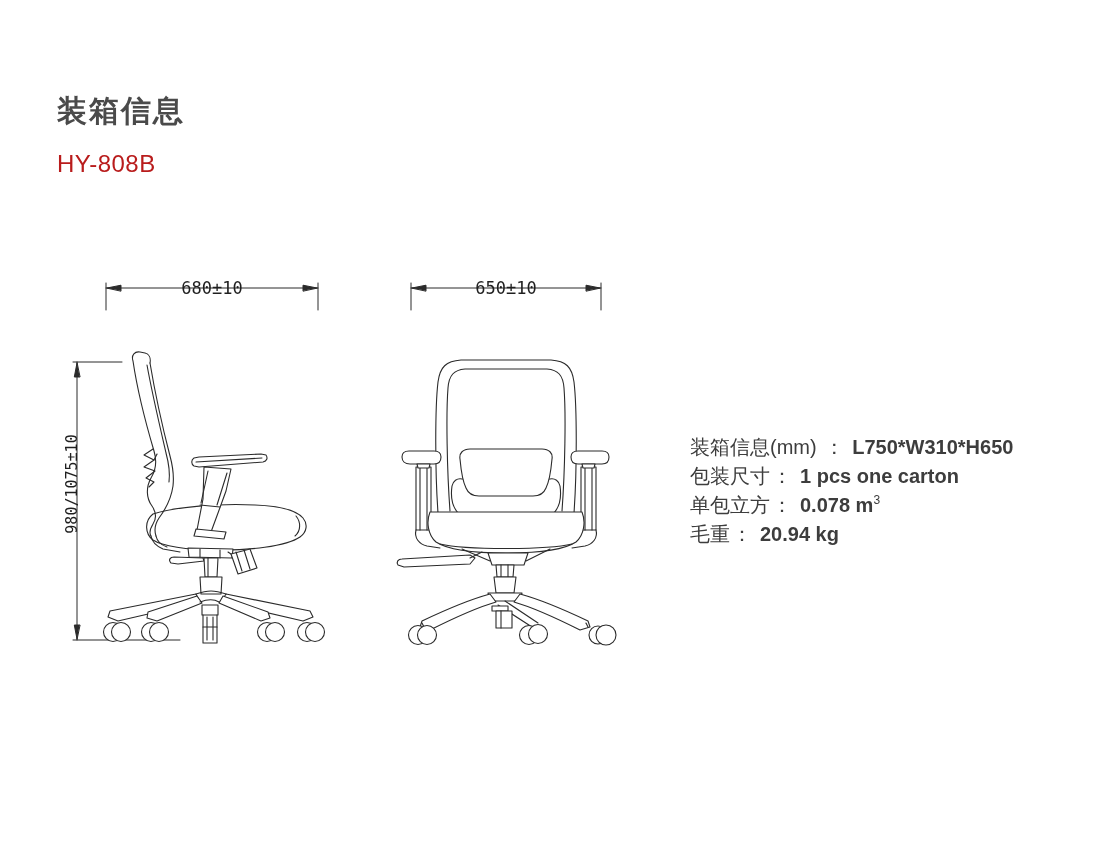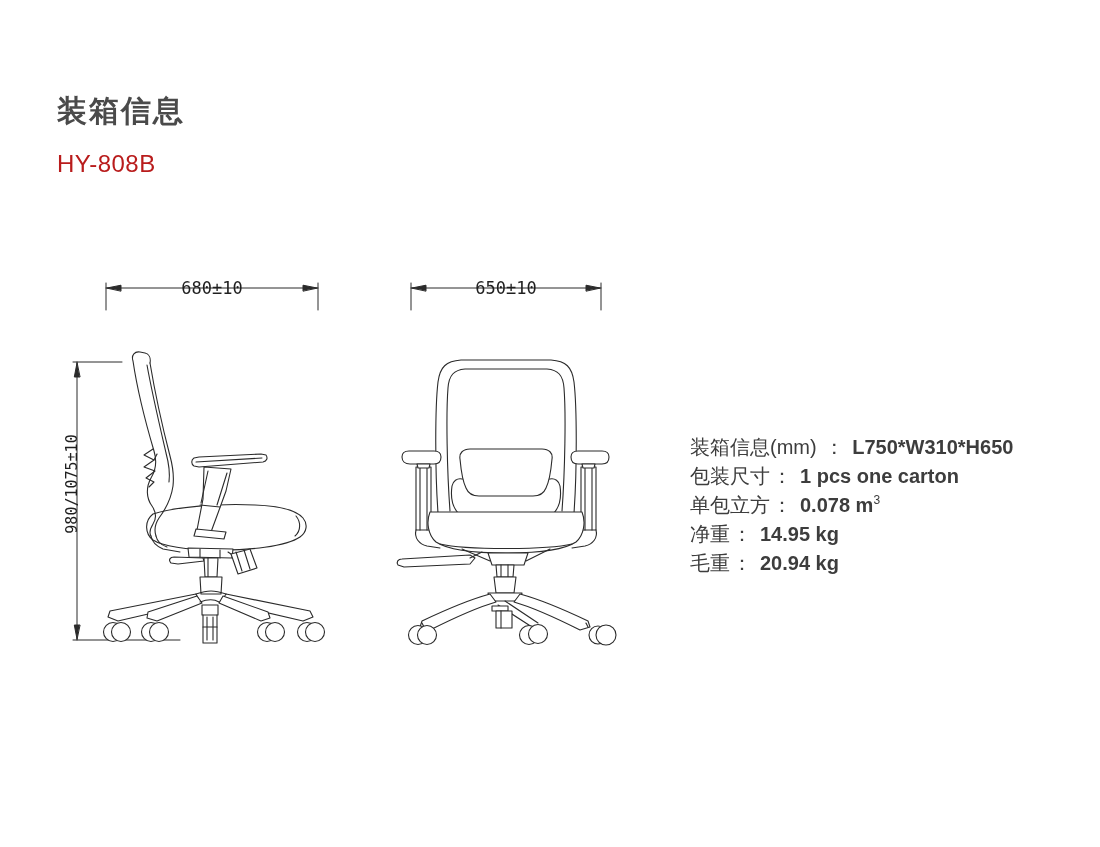--- a/index.html
+++ b/index.html
@@ -193,18 +193,15 @@
   <div class="spec-row">
     <span class="label">装箱信息(mm) </span><span class="colon">：</span><span class="value">L750*W310*H650</span><sup></sup>
   </div>
   <div class="spec-row">
     <span class="label">包装尺寸</span><span class="colon">：</span><span class="value">1 pcs one carton</span><sup></sup>
   </div>
   <div class="spec-row">
     <span class="label">单包立方</span><span class="colon">：</span><span class="value">0.078 m</span><sup>3</sup>
   </div>
   <div class="spec-row">
-    <span class="label">净重</span><span class="colon">：</span><span class="value">14.95 kg</span><sup></sup>
-  </div>
-  <div class="spec-row">
     <span class="label">毛重</span><span class="colon">：</span><span class="value">20.94 kg</span><sup></sup>
   </div>
 </div>
 
 </body></html>

